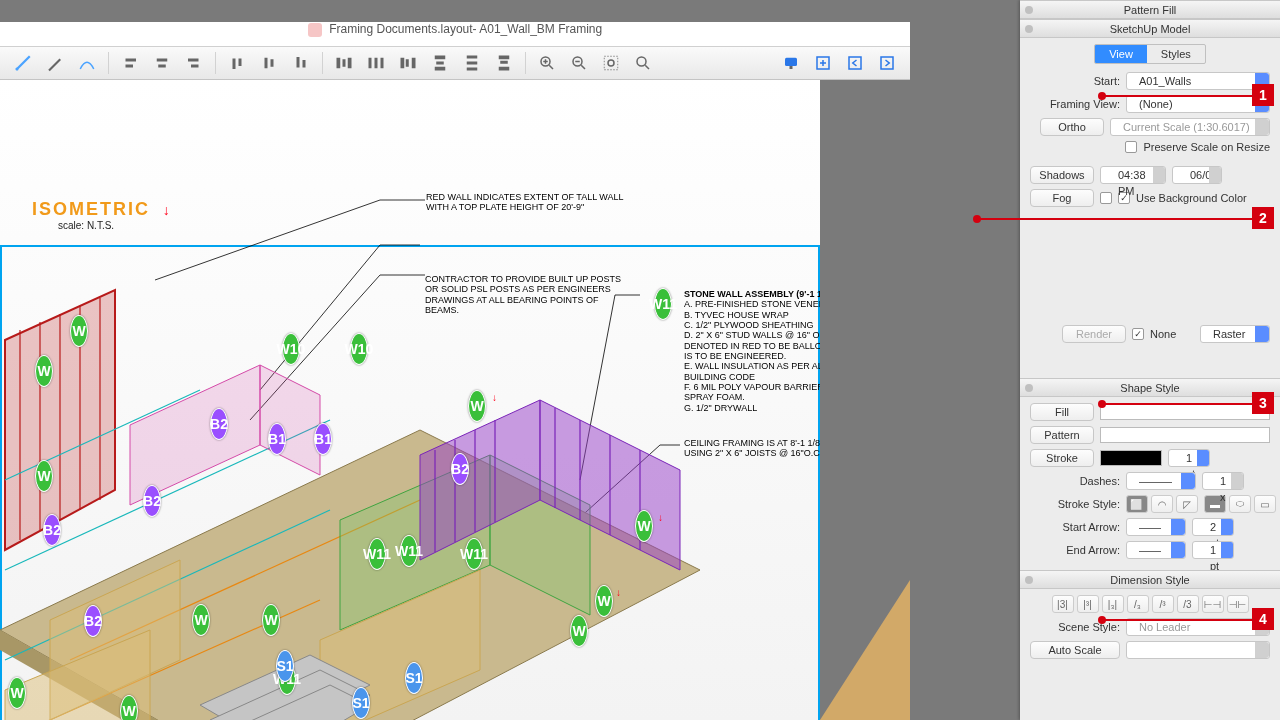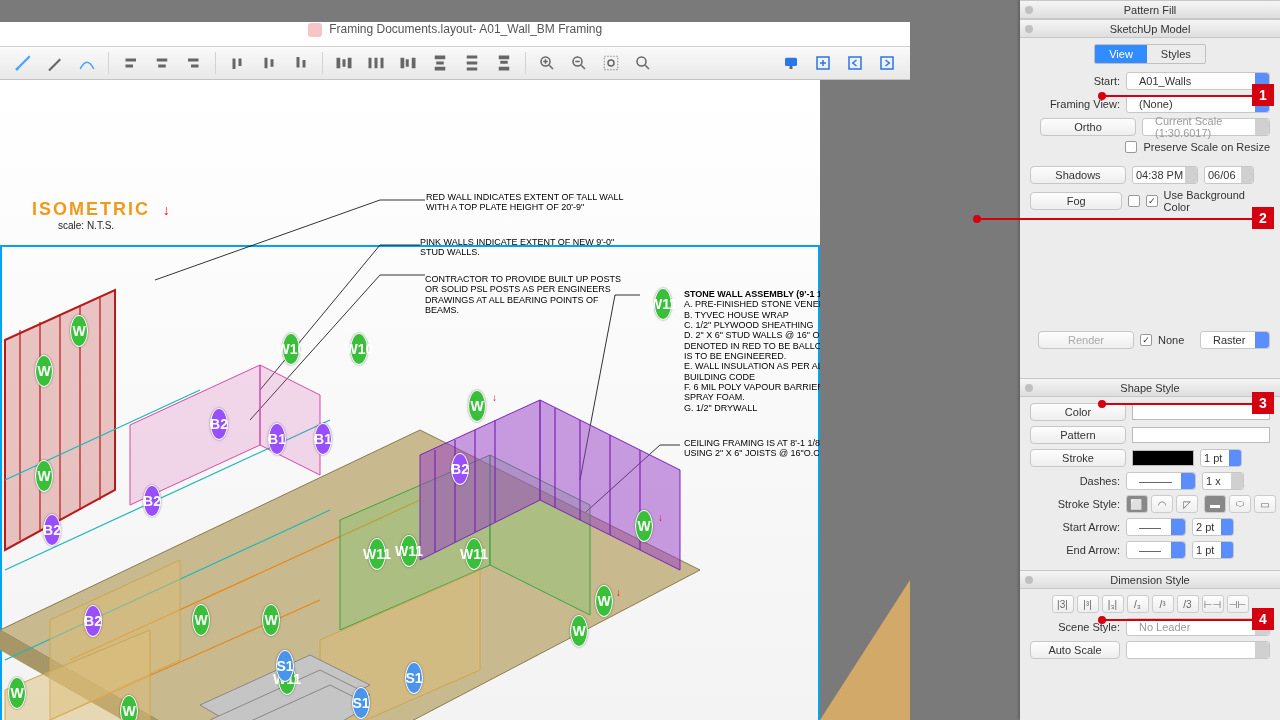--- a/index.html
+++ b/index.html
@@ -34,25 +34,25 @@
 .panel-hdr::before{content:"";position:absolute;left:5px;top:5px;width:8px;height:8px;border-radius:50%;background:#c0c0c0}
 .panel-body{padding:6px 10px;font-size:11px;color:#333}
 .seg{display:inline-flex;border:1px solid #c0c0c0;border-radius:2px;overflow:hidden;height:20px}
 .seg span{padding:0 14px;line-height:18px;font-size:11px;cursor:default}
 .seg .sel{background:#318cff;color:#fff}
 .row{display:flex;align-items:center;margin-bottom:5px;gap:6px}
 .row .lead{text-align:right;min-width:90px;font-size:11px}
 .sel-ctrl{flex:1;height:18px;border:1px solid #c7c7c7;border-radius:3px;background:#fff;font-size:11px;padding:0 12px;display:flex;align-items:center;position:relative}
 .sel-ctrl::after{content:"";position:absolute;right:0;top:0;bottom:0;width:14px;background:#5a8dff;border-radius:0 3px 3px 0}
 .sel-ctrl.gray::after{background:#d0d0d0}
-.btn-tog{width:96px;height:18px;border:1px solid #c7c7c7;border-radius:4px;background:linear-gradient(#fdfdfd,#eee);font-size:11px;text-align:center;line-height:16px}
+.btn-tog{width:64px;height:18px;border:1px solid #c7c7c7;border-radius:4px;background:linear-gradient(#fdfdfd,#eee);font-size:11px;text-align:center;line-height:16px}
 .chk{width:12px;height:12px;border:1px solid #999;border-radius:2px;background:#fff;display:inline-flex;align-items:center;justify-content:center;font-size:9px;color:#333}
 .swatch{flex:1;height:16px;border:1px solid #bbb;background:#fff}
 .swatch.black{background:#000}
-.num{width:42px;height:18px;border:1px solid #c7c7c7;border-radius:3px;background:#fff;font-size:11px;padding:0 3px;line-height:16px;position:relative}
+.num{width:42px;height:18px;border:1px solid #c7c7c7;border-radius:3px;background:#fff;font-size:11px;padding:0 17px;line-height:16px;position:relative}
 .num::after{content:"";position:absolute;right:0;top:0;bottom:0;width:12px;background:#5a8dff;border-radius:0 2px 2px 0}
 .num.gray::after{background:#d0d0d0}
 .icon-row{display:flex;gap:3px}
 .style-ic{width:22px;height:18px;border:1px solid #ccc;border-radius:3px;background:linear-gradient(#fdfdfd,#eee);display:flex;align-items:center;justify-content:center;font-size:10px;color:#666}
 .style-ic.sel{background:#888;color:#fff}
 
 
 .callout{position:absolute;width:22px;height:22px;background:#d4000f;color:#fff;font-weight:bold;font-size:14px;text-align:center;line-height:22px}
 .callout-line{position:absolute;height:2px;background:#d4000f}
 .callout-dot{position:absolute;width:8px;height:8px;border-radius:50%;background:#d4000f}
@@ -223,21 +223,20 @@
     <div class="viewport-frame"></div>
 
     <svg class="leader" style="left:0;top:0;width:820px;height:560px;position:absolute">
       <path d="M425 120 L380 120 L155 200"></path>
       <path d="M420 165 L380 165 L260 310"></path>
       <path d="M425 195 L380 195 L250 340"></path>
       <path d="M640 215 L615 215 L580 400"></path>
       <path d="M680 365 L660 365 L555 460"></path>
     </svg>
     <div class="note" style="left:426px;top:112px">RED WALL INDICATES EXTENT OF TALL WALL WITH A TOP PLATE HEIGHT OF 20'-9"</div>
-    <div class="note" style="left:420px;top:157px">PINK WALLS INDICATE EXTENT OF NEW 9'-0" STUD WALLS.</div>
     <div class="note" style="left:425px;top:194px">CONTRACTOR TO PROVIDE BUILT UP POSTS OR SOLID PSL POSTS AS PER ENGINEERS DRAWINGS AT ALL BEARING POINTS OF BEAMS.</div>
     <div class="note" style="left:684px;top:209px;max-width:210px">
       <div class="note-title">STONE WALL ASSEMBLY (9'-1 1/8")</div>
       <div>A. PRE-FINISHED STONE VENEER FINISH</div>
       <div>B. TYVEC HOUSE WRAP</div>
       <div>C. 1/2" PLYWOOD SHEATHING</div>
       <div>D. 2" X 6" STUD WALLS @ 16" O.C. WALL DENOTED IN RED TO BE BALLON FRAMING AND IS TO BE ENGINEERED.</div>
       <div>E. WALL INSULATION AS PER ALBERTA BUILDING CODE</div>
       <div>F. 6 MIL POLY VAPOUR BARRIER UNLESS USING SPRAY FOAM.</div>
       <div>G. 1/2" DRYWALL</div>
@@ -384,33 +383,33 @@
       <div class="num gray" style="width:50px">06/06</div>
     </div>
     <div class="row">
       <div class="btn-tog">Fog</div>
       <span class="chk"></span>
       <span class="chk">✓</span>
       <span>Use Background Color</span>
     </div>
     <div style="position:absolute;bottom:328px"></div>
     <div class="row" style="margin-top:118px">
-      <div class="btn-tog" style="margin-left:8px;color:#aaa">Render</div>
+      <div class="btn-tog" style="margin-left:32px;color:#aaa">Render</div>
       <span class="chk">✓</span>
       <span>None</span>
       <div class="sel-ctrl" style="flex:0 0 70px;margin-left:auto">
           <span>Raster</span>
         </div>
     </div>
   </div>
 
   <div class="panel-hdr">Shape Style</div>
   <div class="panel-body">
     <div class="row">
-        <div class="btn-tog">Color</div>
+        <div class="btn-tog">Fill</div>
         <div class="swatch"></div>
       </div>
     <div class="row">
         <div class="btn-tog">Pattern</div>
         <div class="swatch"></div>
       </div>
     <div class="row">
         <div class="btn-tog">Stroke</div>
         <div class="swatch black" style="flex:0 0 62px"></div>
         <div class="num">1 pt</div>

